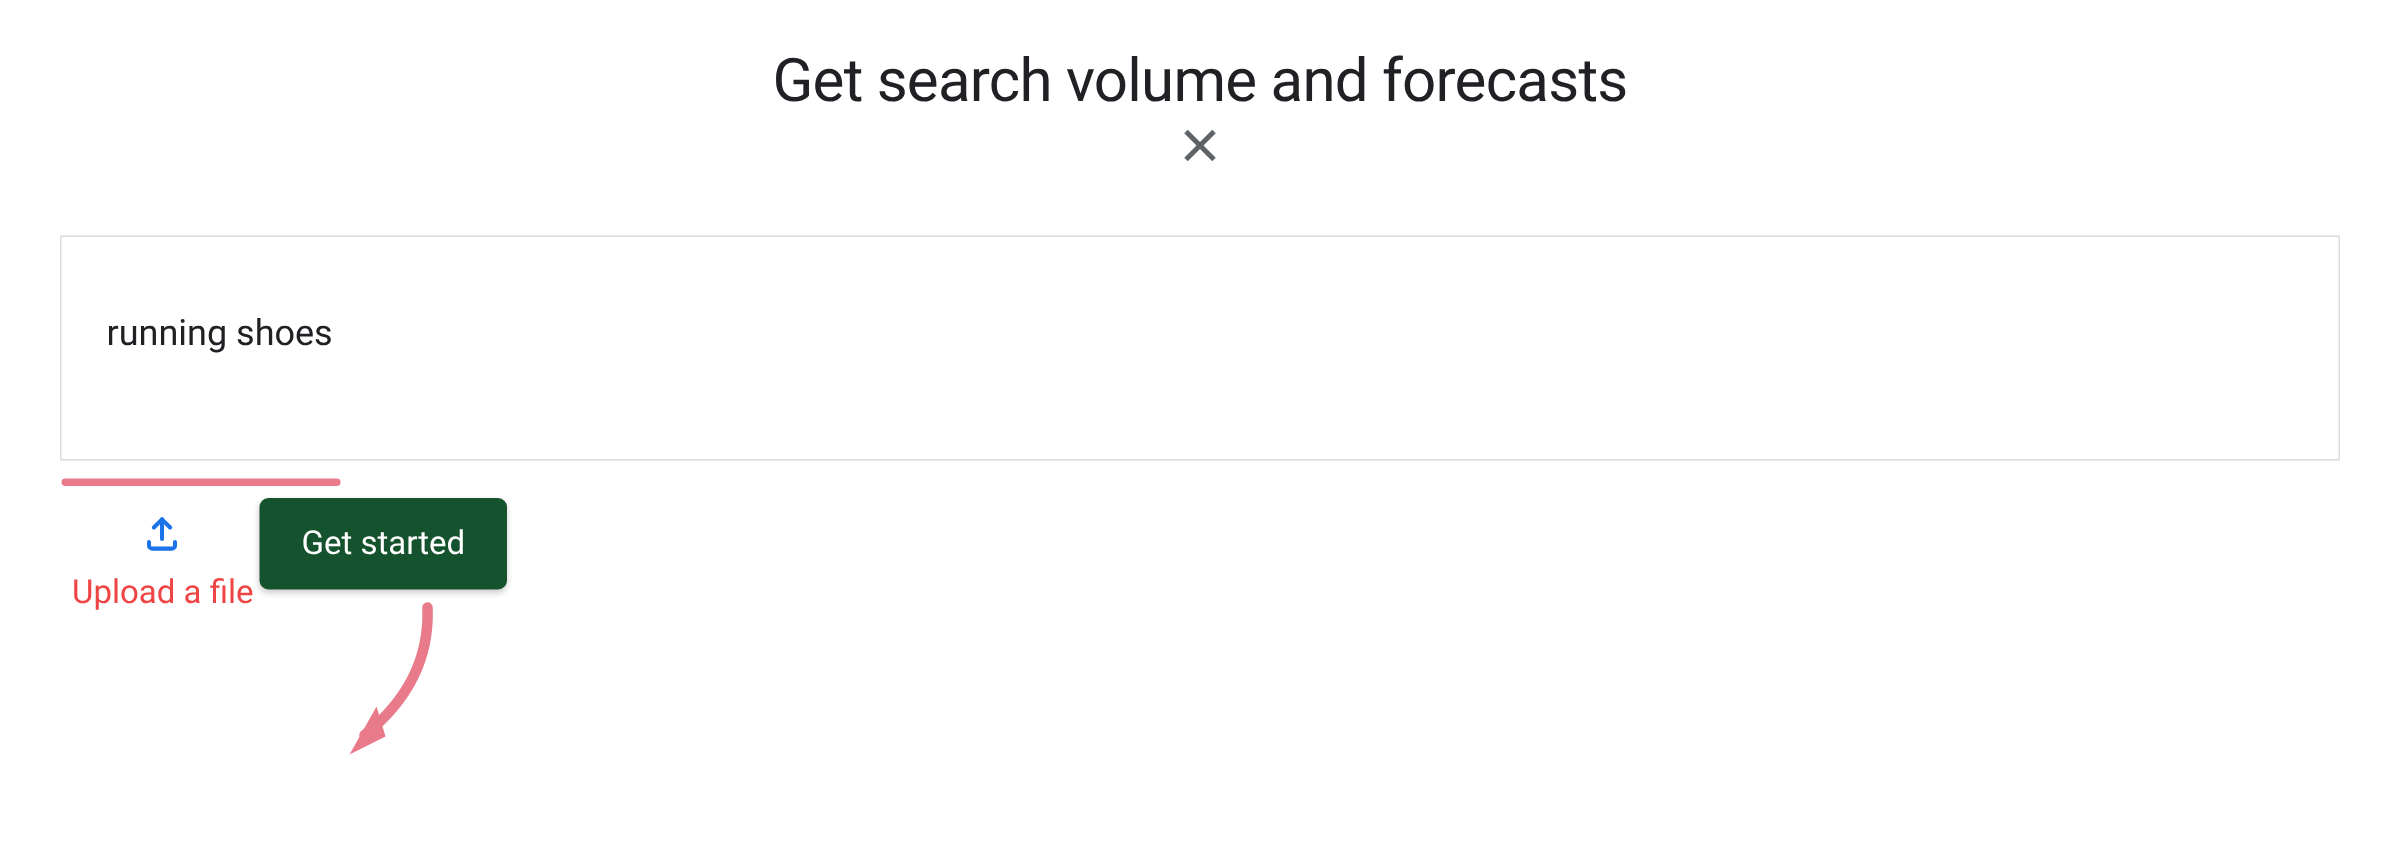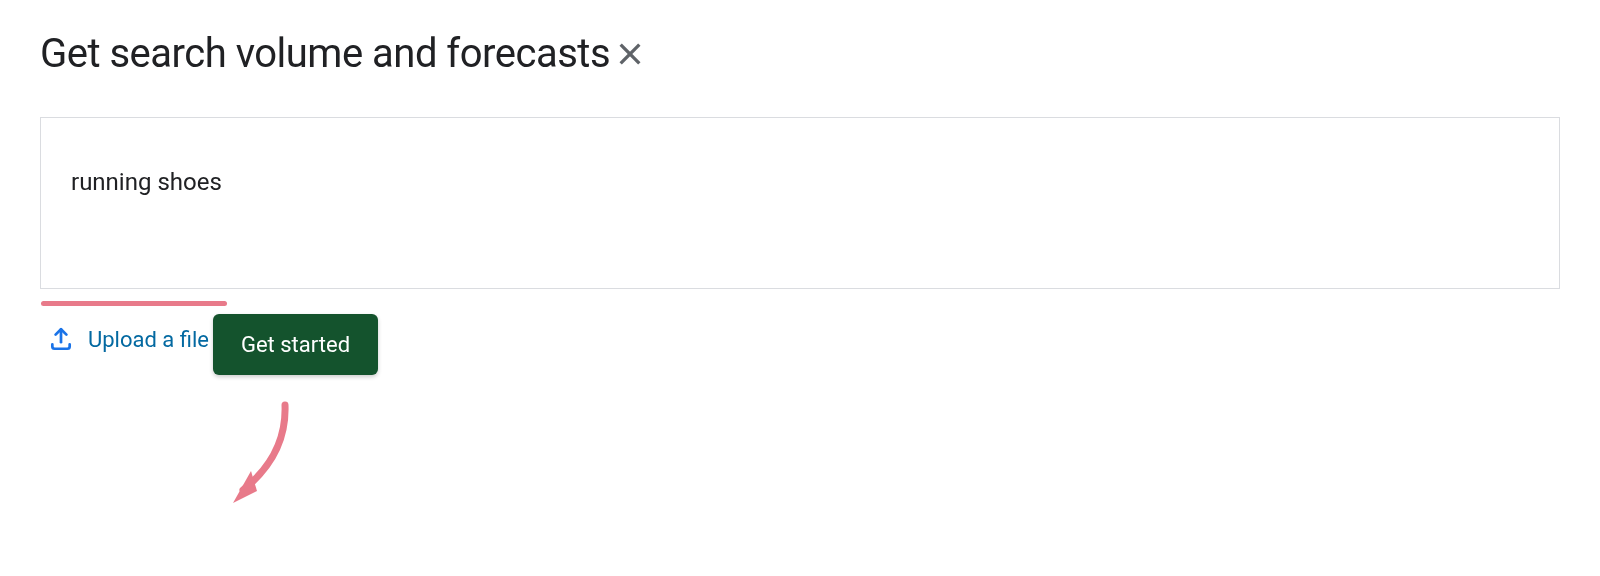--- a/index.html
+++ b/index.html
@@ -12,20 +12,21 @@
       background: #fff;
       width: 1600px;
       height: 576px;
       position: relative;
       padding: 30px 40px;
     }
     .header {
       display: flex;
       align-items: center;
       margin-bottom: 40px;
+      flex-direction: column;
     }
     .title {
       font-size: 40px;
       font-weight: 400;
       color: #202124;
       letter-spacing: -0.5px;
     }
     .close-btn {
       width: 40px;
       height: 40px;
@@ -35,21 +36,21 @@
       cursor: pointer;
       color: #5f6368;
     }
     .close-btn svg {
       width: 32px;
       height: 32px;
     }
     .input-box {
       border: 1px solid #dadce0;
       width: 100%;
-      height: 172px;
+      height: 150px;
       padding: 50px 30px;
       font-size: 24px;
       color: #202124;
       position: relative;
       margin-bottom: 25px;
     }
     .input-text {
       position: relative;
       display: inline-block;
       font-size: 24px;
@@ -61,25 +62,26 @@
       left: 0;
       width: 186px;
       height: 5px;
       background: #e87a8a;
       border-radius: 3px;
     }
     .upload-link {
       display: inline-flex;
       align-items: center;
       gap: 14px;
-      color: #0369a1;
+      color: #ef4444;
       font-size: 22px;
       cursor: pointer;
       margin-bottom: 70px;
       padding-left: 8px;
+      flex-direction: column;
     }
     .upload-link svg {
       width: 26px;
       height: 26px;
     }
     .get-started-btn {
       background: #14532d;
       color: #fff;
       border: none;
       font-size: 22px;

